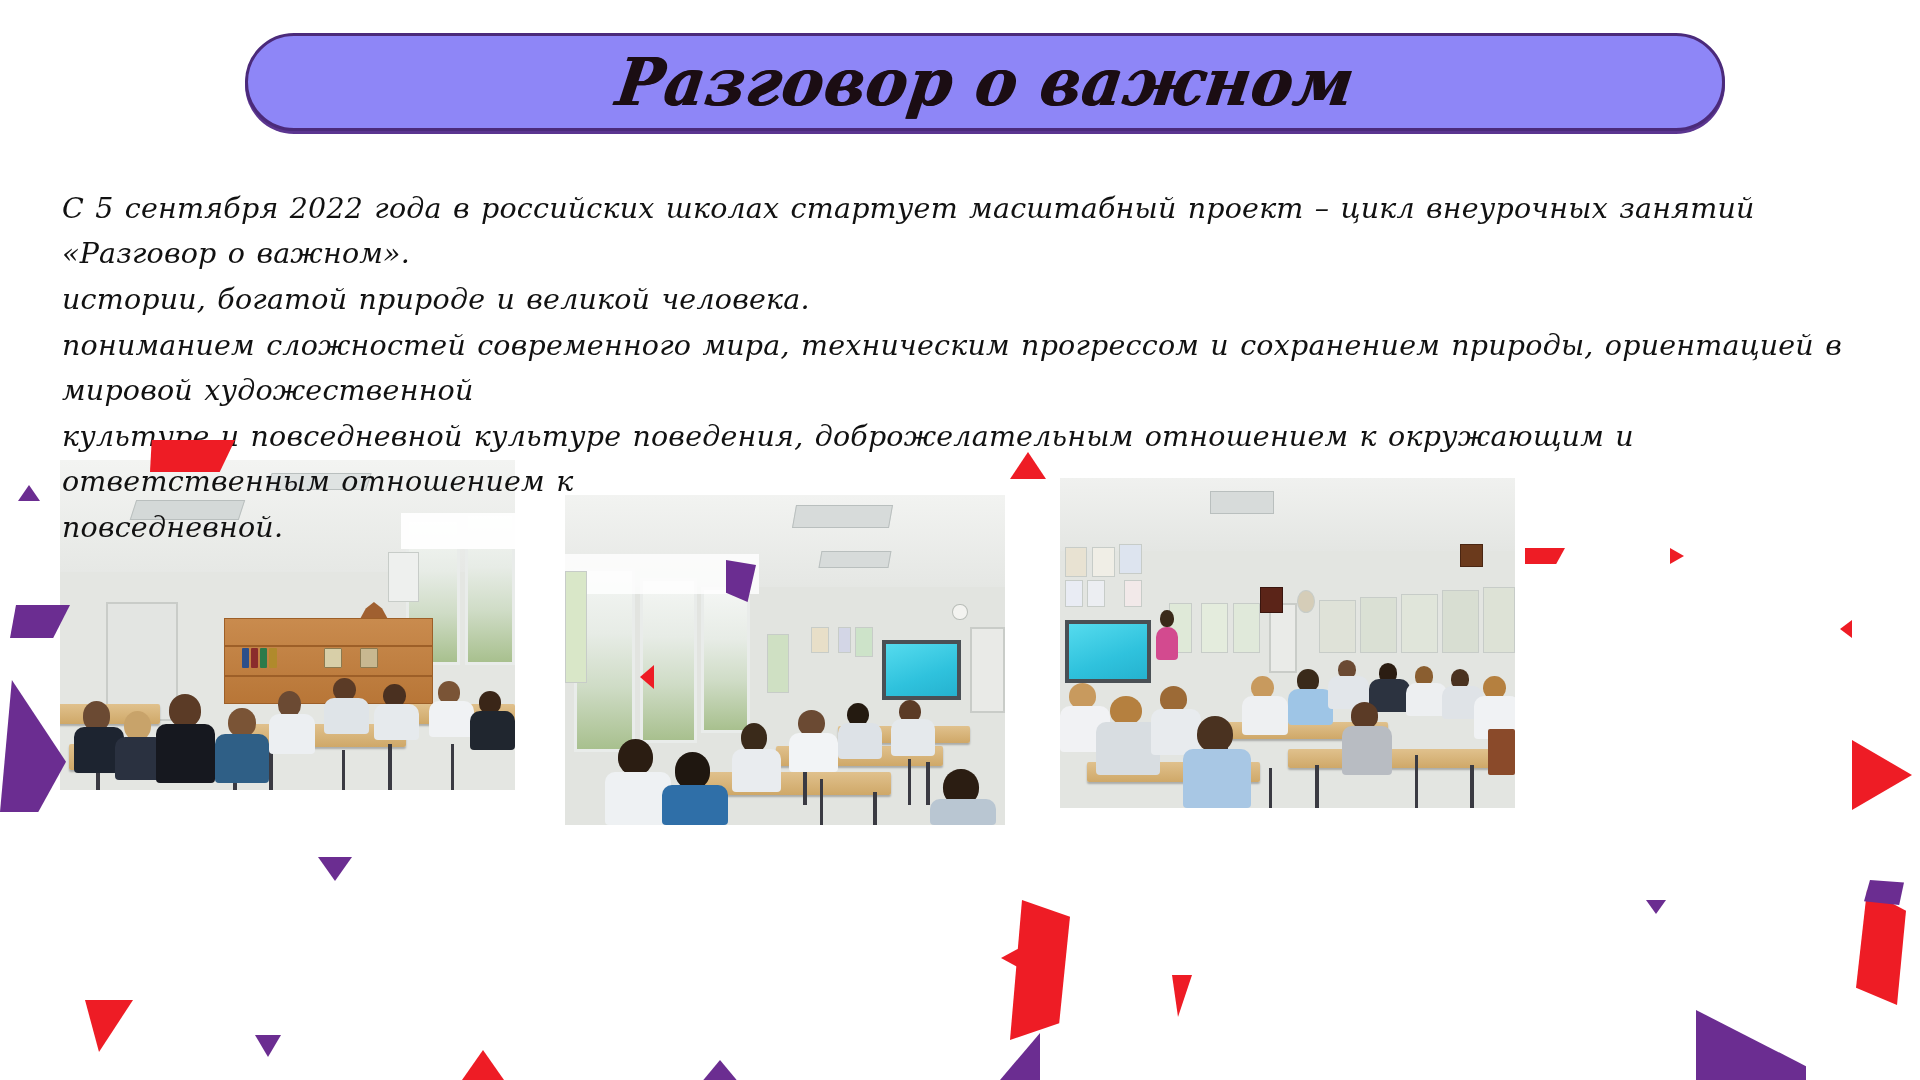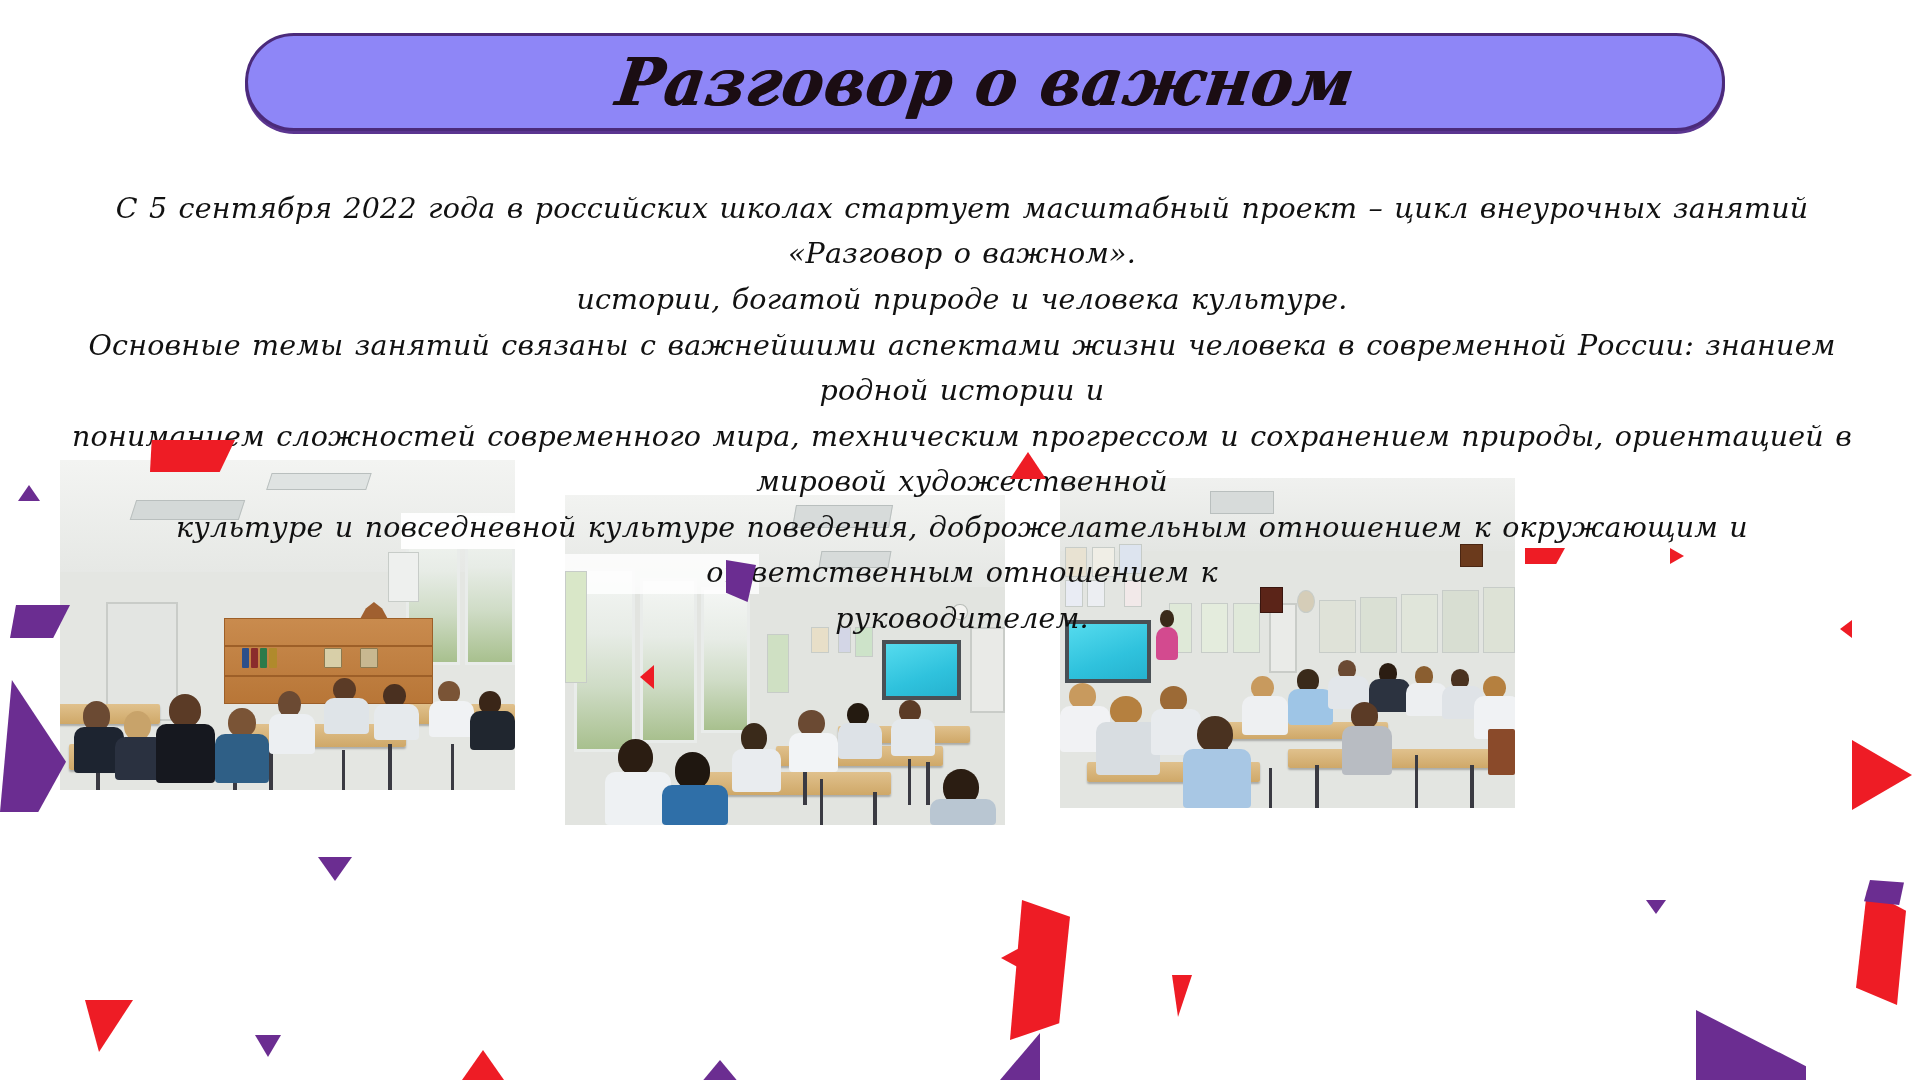--- a/index.html
+++ b/index.html
@@ -39,21 +39,20 @@
     white-space: nowrap;
     transform: skewX(-8deg) scaleY(1.06);
     text-shadow: 1px 0 0 #1b0d13;
   }
 
   
   #body-text {
     position: absolute;
     left: 62px; top: 186px;
     width: 1800px;
-    text-align: center;
     z-index: 5;
     font-family: "DejaVu Serif", serif;
     font-style: italic;
     font-size: 28.5px;
     line-height: 45px;
     color: #111111;
     letter-spacing: 0.2px;
     word-spacing: 2px;
   }
   #body-text p { margin: 0; }
@@ -102,33 +101,30 @@
 
   <div id="title-banner">
     <span id="title-text">Разговор о важном</span>
   </div>
 
   <div id="body-text">
     <p>
       <span>С 5 сентября 2022 года в российских школах стартует масштабный проект – цикл внеурочных занятий «Разговор о важном».</span>
     </p>
     <p>
-      <span>истории, богатой природе и человека культуре.</span>
-    </p>
-    <p>
-      <span>Основные темы занятий связаны с важнейшими аспектами жизни человека в современной России: знанием родной истории и</span>
+      <span>истории, богатой природе и великой человека.</span>
     </p>
     <p>
       <span>пониманием сложностей современного мира, техническим прогрессом и сохранением природы, ориентацией в мировой художественной</span>
     </p>
     <p>
       <span>культуре и повседневной культуре поведения, доброжелательным отношением к окружающим и ответственным отношением к</span>
     </p>
     <p>
-      <span>руководителем.</span>
+      <span>повседневной.</span>
     </p>
   </div>
 
   <div class="deco tri" style="left:18px; top:485px; border-left:11px solid transparent; border-right:11px solid transparent; border-bottom:16px solid #6b2d91;"></div>
 
   <div class="deco" style="left:10px; top:605px; width:60px; height:33px; background:#6b2d91; clip-path:polygon(10% 0,100% 0,72% 100%,0 100%);"></div>
 
   <div class="deco" style="left:0px; top:680px; width:66px; height:132px; background:#6b2d91; clip-path:polygon(18% 0,100% 62%,58% 100%,0 100%);"></div>
 
   <div class="deco" style="left:150px; top:440px; width:85px; height:32px; background:#ee1c25; clip-path:polygon(2% 0,100% 0,82% 100%,0 100%);"></div>

